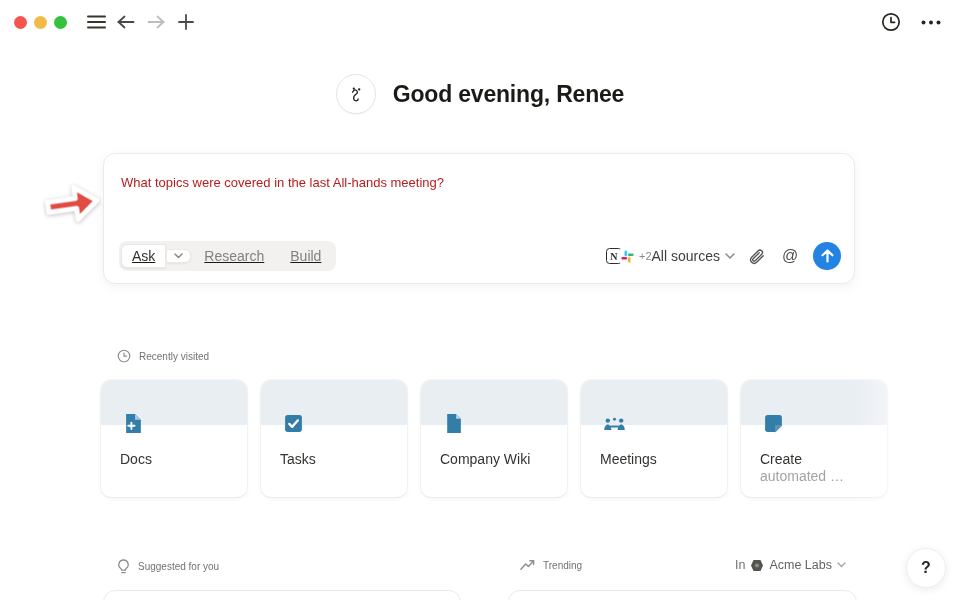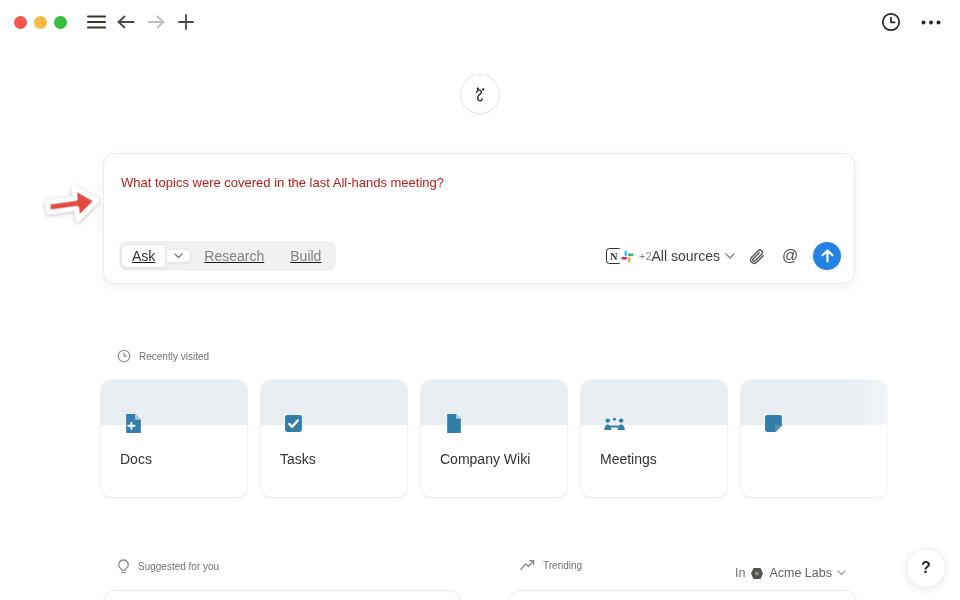--- a/index.html
+++ b/index.html
@@ -56,21 +56,21 @@
   .rv-band{position:absolute;top:0;left:0;right:0;height:45px;background:#e9eef3;}
   .rv-icon{position:absolute;left:22px;top:33px;}
   .rv-title{position:absolute;left:19px;top:71px;font-size:14px;font-weight:500;color:#34332f;line-height:17px;}
   .rv-title .dim{color:#a5a39f;}
   .fade-right{position:absolute;left:852px;top:372px;width:108px;height:136px;
     background:linear-gradient(to right,rgba(255,255,255,0),#ffffff 78%);pointer-events:none;}
 
   
   .suggested-label{position:absolute;left:117px;top:559px;}
   .trending-label{position:absolute;left:520px;top:559px;}
-  .scope{position:absolute;left:735px;top:558px;display:flex;align-items:center;gap:5px;font-size:12.5px;color:#73726e;cursor:default;margin-top:8px;}
+  .scope{position:absolute;left:735px;top:558px;display:flex;align-items:center;gap:5px;font-size:12.5px;color:#73726e;cursor:default;}
   .scope-name{color:#64635f;}
   .bottom-card{position:absolute;top:590px;height:26px;background:#fff;border:1px solid #ebeae8;border-radius:12px;box-sizing:border-box;}
   .bc-left{left:103px;width:358px;}
   .bc-right{left:508px;width:349px;}
   .help-btn{position:absolute;left:906px;top:548px;width:38px;height:38px;border-radius:50%;background:#fff;
     border:1px solid #efeeec;box-shadow:0 2px 8px rgba(0,0,0,.08);display:flex;align-items:center;justify-content:center;
     font-size:16px;font-weight:700;color:#26251f;cursor:default;}
 </style>
 </head>
 <body>
@@ -134,20 +134,21 @@
 </div>
 
 <div class="greeting">
   <div class="face-circle">
     <svg width="24" height="24" viewBox="0 0 24 24" fill="none">
       <circle cx="9.8" cy="6.6" r="1.15" fill="#1f1e1b"></circle>
       <circle cx="15.2" cy="7.4" r="1.15" fill="#1f1e1b"></circle>
       <path d="M8.6 10.2 q1.7 -3.4 3.9 -1.7 q2.1 1.7 -0.6 3.8 q-2.7 2 -2.2 4.6 q0.4 2.1 2.6 1.9 q1.7 -0.2 1.9 -1.9" stroke="#1f1e1b" stroke-width="1.3" stroke-linecap="round" fill="none"></path>
     </svg>
   </div>
+  <div class="greet-title">Good evening, Renee</div>
 </div>
 
 <div class="composer">
   <div class="question">What topics were covered in the last All-hands meeting?</div>
   <div class="composer-bottom">
     <div class="mode-pill">
       <div class="mode-seg seg-ask">Ask</div>
       <div class="mode-seg seg-chev">
         <svg width="9" height="6" viewBox="0 0 9 6" fill="none">
             <path d="M1 1l3.5 3.5L8 1" stroke="#8b8a86" stroke-width="1.5" stroke-linecap="round" stroke-linejoin="round"></path>
@@ -260,20 +261,24 @@
   </div>
 
   <div class="rv-card">
     <div class="rv-band"></div>
     <div class="rv-icon">
       <svg width="21" height="21" viewBox="0 0 20 20">
         <rect x="2" y="2" width="16" height="16" rx="2.5" fill="#337ea9"></rect>
         <path d="M11.5 18.6h7.1v-7.1z" fill="#ffffff"></path>
         <path d="M11.5 18.6L18.6 11.5H11.5z" fill="#5c93b8"></path>
       </svg>
+    </div>
+    <div class="rv-title">
+      <span>Create</span><br>
+      <span class="dim">automated …</span>
     </div>
   </div>
 </div>
 <div class="fade-right"></div>
 
 <div class="section-label suggested-label">
   <svg width="13" height="15" viewBox="0 0 14 16" fill="none" stroke="#8e8d89" stroke-width="1.4" stroke-linecap="round">
     <path d="M7 1a5 5 0 00-2.9 9.1c.5.4.9 1 .9 1.7h4c0-.7.4-1.3.9-1.7A5 5 0 007 1z"></path>
     <line x1="5.2" y1="14.5" x2="8.8" y2="14.5"></line>
   </svg>

